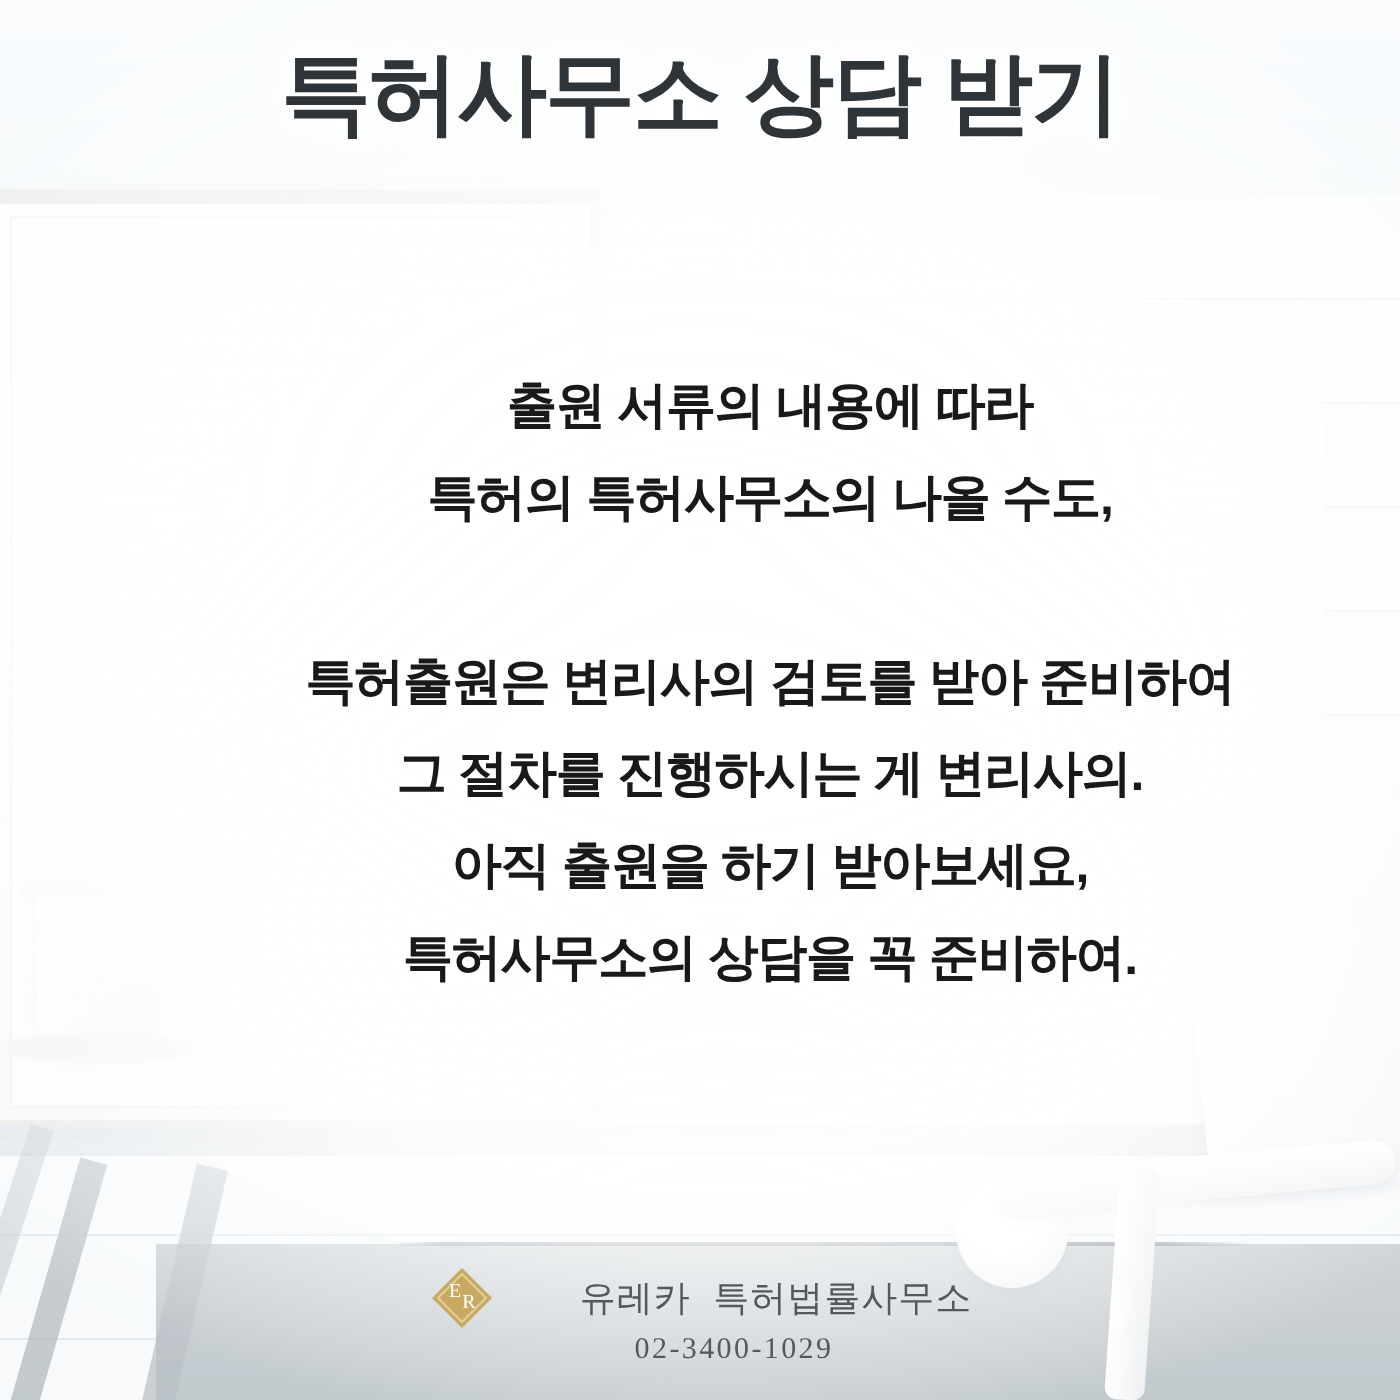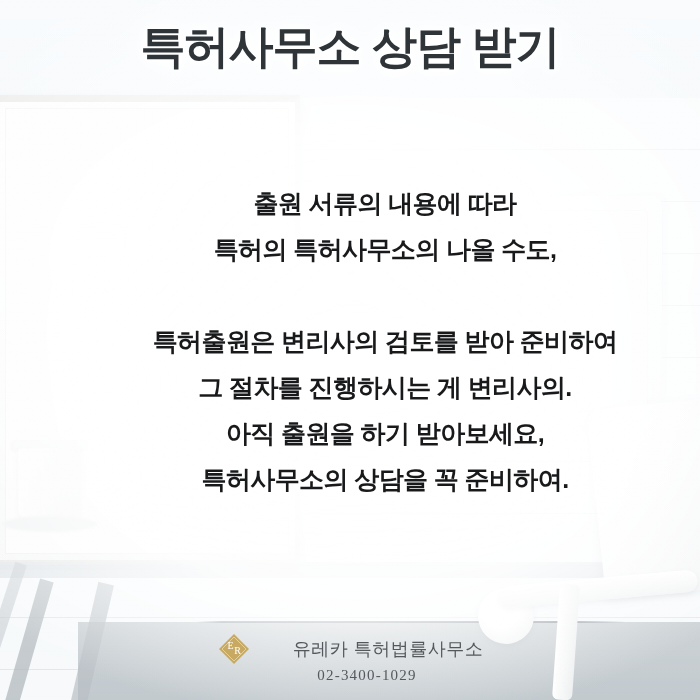--- a/index.html
+++ b/index.html
@@ -288,21 +288,21 @@
     flex: none;
     position: relative;
   }
   .logo-diamond svg { display: block; }
   .firm-name {
     font-size: 18px;
     font-weight: normal;
     color: #54585c;
     letter-spacing: 0.5px;
     white-space: nowrap;
-    font-family: Liberation Sans, sans-serif;
+    font-family: Liberation Mono, monospace;
     margin-left: 33px;
   }
   .firm-phone {
     margin-top: 1px;
     margin-left: 34px;
     font-size: 15px;
     color: #55595d;
     letter-spacing: 1.2px;
     white-space: nowrap;
     font-family: "Liberation Serif", "DejaVu Serif", serif;

